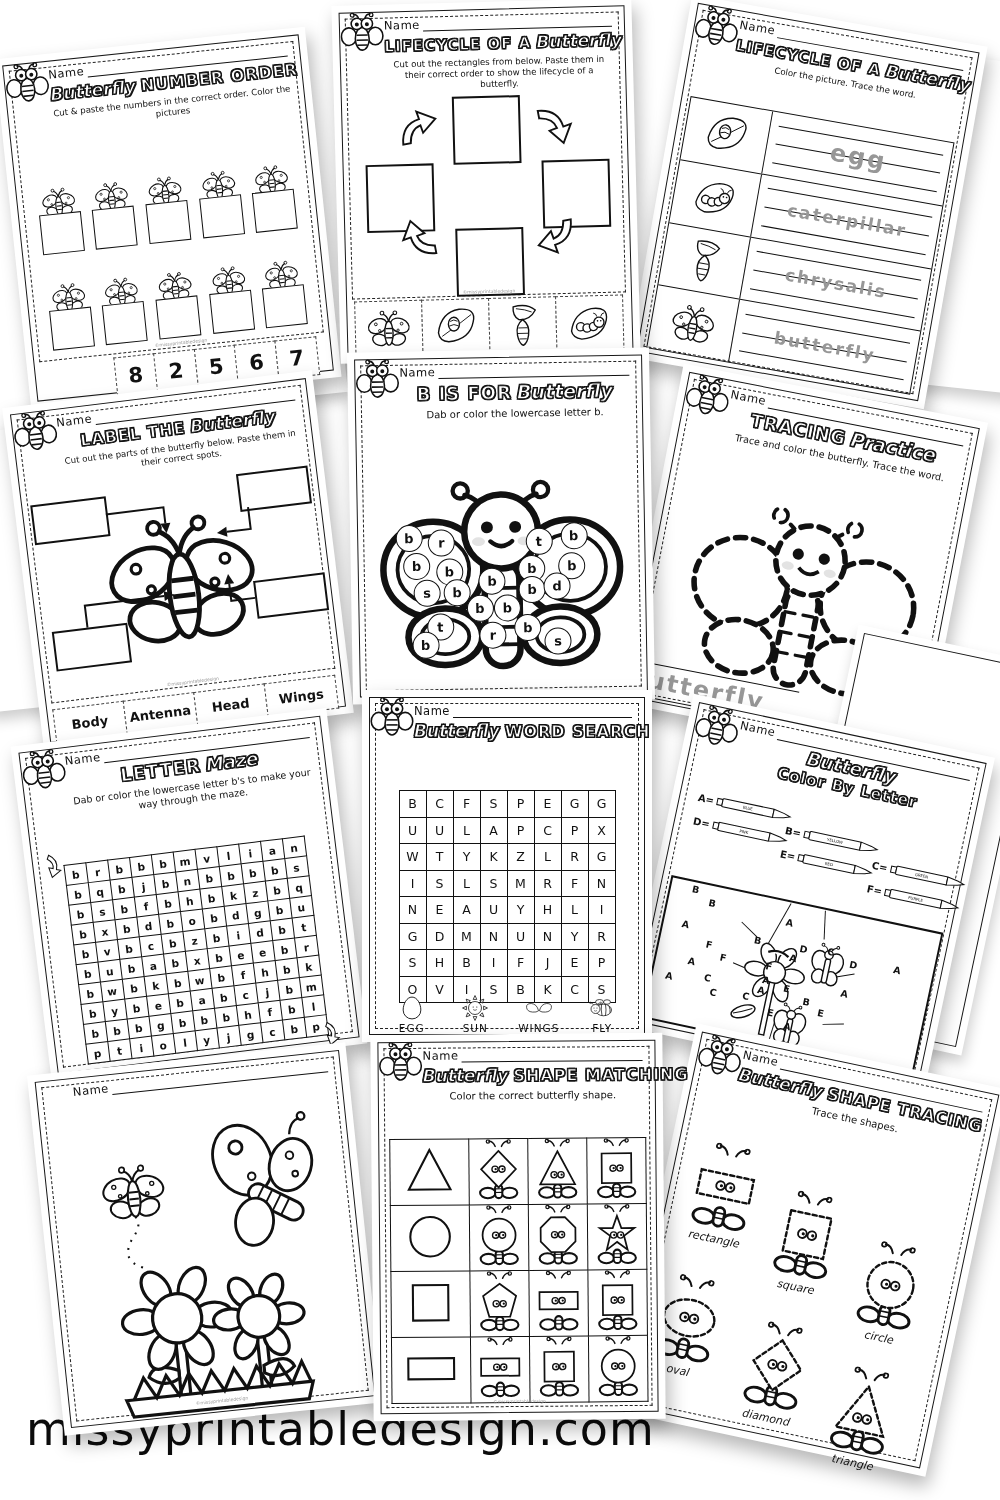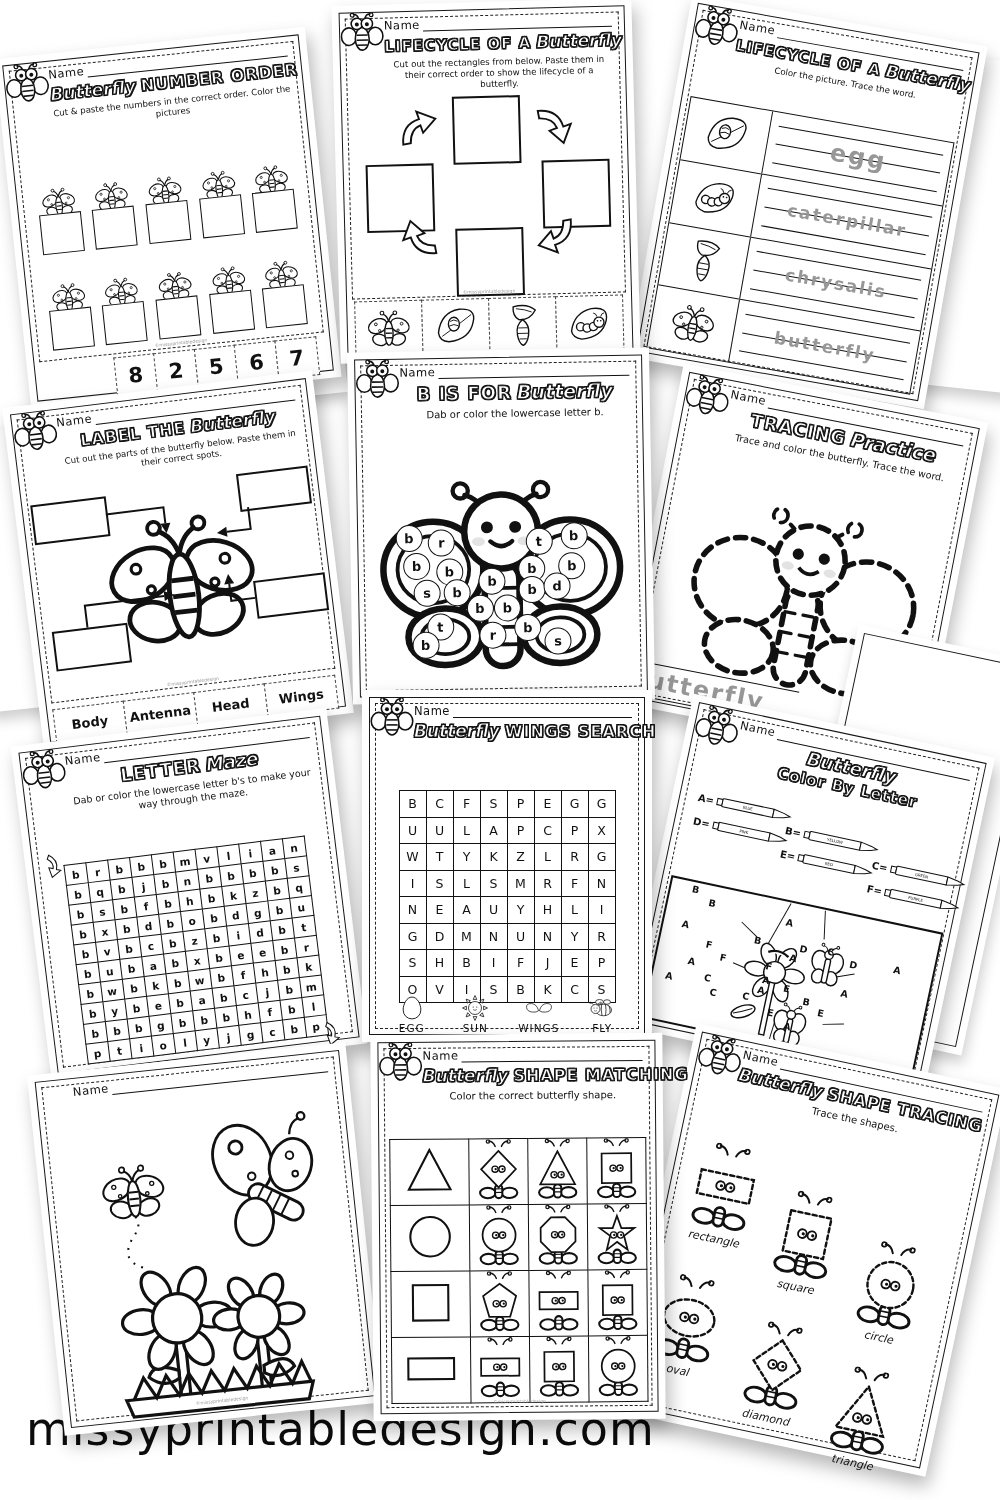--- a/index.html
+++ b/index.html
@@ -733,21 +733,21 @@
     <div class="pframe"></div>
     <div class="pdash"></div>
     <svg class="mascot">
         <use href="#sym-mascot"></use>
       </svg>
     <div class="phead">
       <div class="nameline">
           <span>Name</span>
           <span class="rule"></span>
         </div>
-      <div class="title"><span class="ts">Butterfly</span> <span class="tc">WINGS SEARCH</span></div>
+      <div class="title"><span class="ts">Butterfly</span> <span class="tc">WORD SEARCH</span></div>
     </div>
     <div id="ws-grid" class="wswrap">
         <table class="wstable">
           <tbody>
             <tr>
               <td>B</td>
               <td>C</td>
               <td>F</td>
               <td>S</td>
               <td>P</td>

